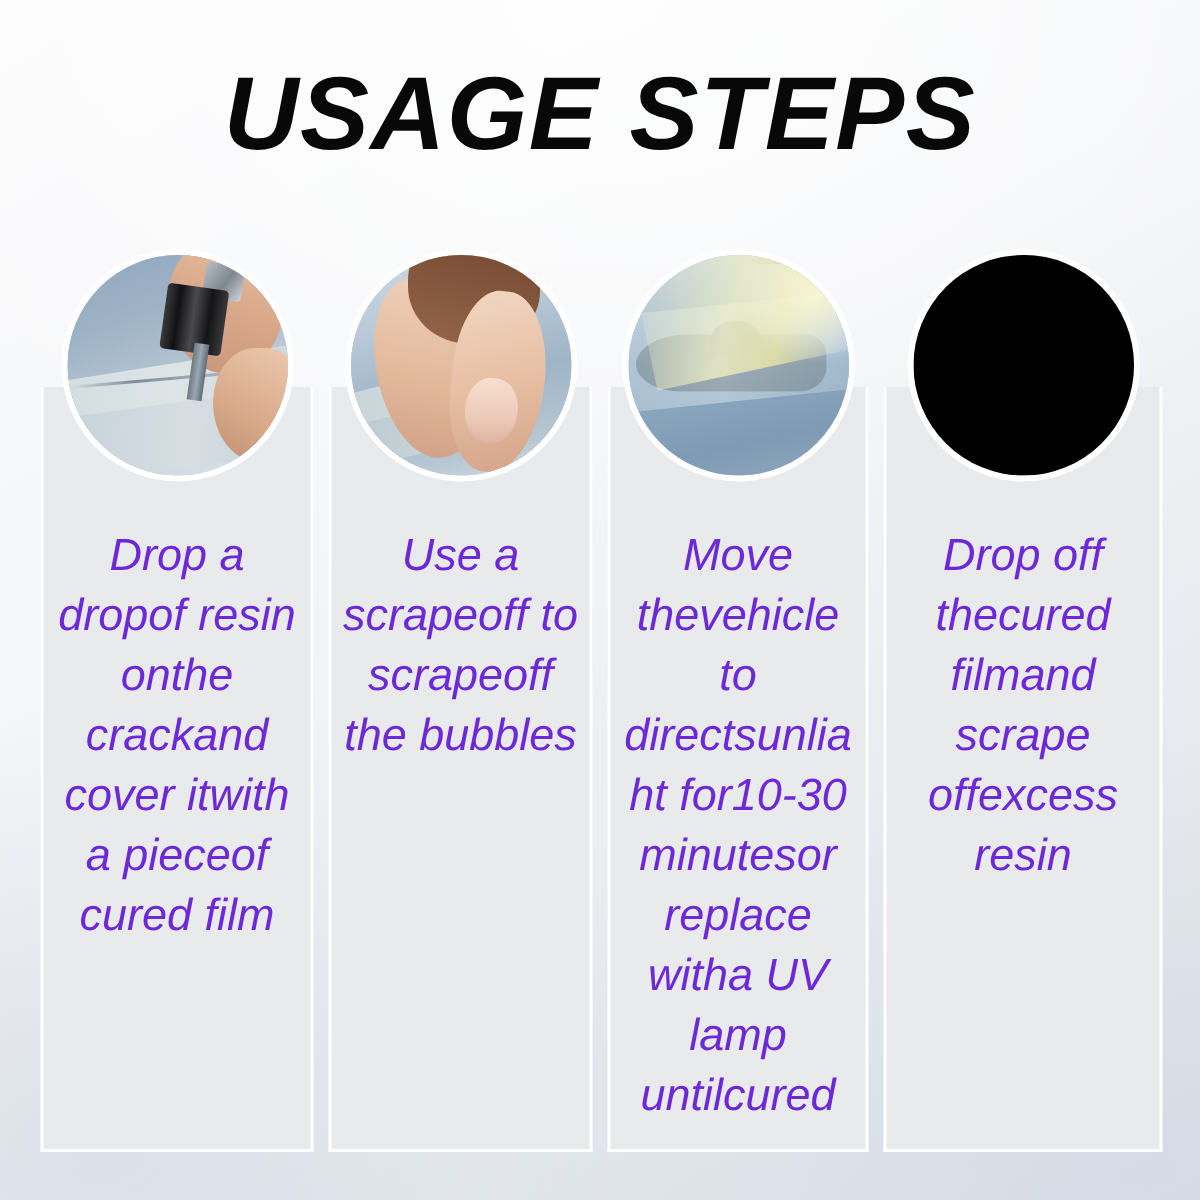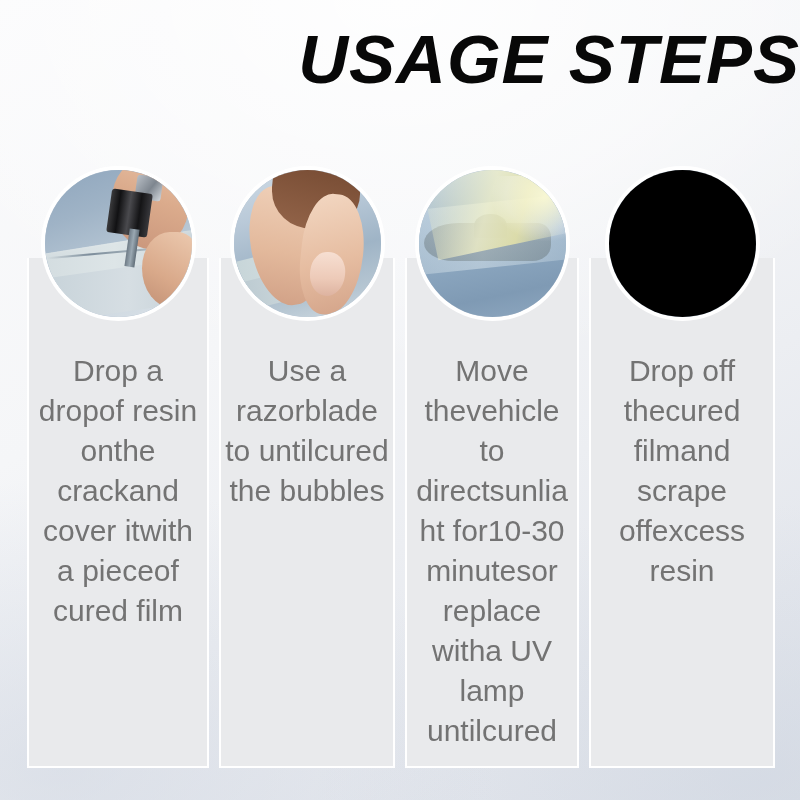--- a/index.html
+++ b/index.html
@@ -35,24 +35,24 @@
     inset: 0;
     background:
       radial-gradient(ellipse 120% 80% at 50% 0%, rgba(255,255,255,0.85) 0%, rgba(255,255,255,0) 58%),
       radial-gradient(ellipse 90% 60% at 8% 96%, rgba(205,212,224,0.50) 0%, rgba(255,255,255,0) 60%),
       radial-gradient(ellipse 90% 55% at 95% 97%, rgba(202,210,222,0.45) 0%, rgba(255,255,255,0) 62%);
   }
 
   
   #page-title {
     position: absolute;
-    top: 20px;
+    top: 36px;
     left: 0;
     width: 800px;
-    text-align: right;
+    text-align: center;
     font-size: 69px;
     line-height: 80px;
     font-weight: 700;
     font-style: italic;
     letter-spacing: 1px;
     color: #080808;
     z-index: 3;
     white-space: nowrap;
     text-shadow: 0 1px 0 rgba(255,255,255,0.55);
   }
@@ -233,22 +233,23 @@
   
   .step-text {
     position: relative;
     z-index: 2;
     margin-top: 30px;
     width: 100%;
     padding: 0 6px;
     text-align: center;
     font-size: 30px;
     line-height: 40px;
+    font-style: italic;
     font-weight: 400;
-    color: #737373;
+    color: #6d28d9;
     word-break: break-word;
   }
 </style>
 </head>
 <body>
 
 <div id="bg-texture"></div>
 
 <h1 id="page-title">USAGE STEPS</h1>
 
@@ -276,21 +277,21 @@
     <div class="card-photo">
       <div class="art art-pinch">
         <div class="film-a"></div>
         <div class="film-b"></div>
         <div class="finger-l"></div>
         <div class="knuckle"></div>
         <div class="finger-r"></div>
         <div class="nail"></div>
       </div>
     </div>
-    <div class="step-text">Use a razorblade to untilcured the bubbles</div>
+    <div class="step-text">Use a scrapeoff to scrapeoff the bubbles</div>
   </div>
 
   <div class="step-card w3">
     <div class="card-panel"></div>
     <div class="card-photo">
       <div class="art art-sun">
         <div class="shape"></div>
         <div class="shape-bump"></div>
         <div class="film-sheet"></div>
         <div class="sunbeam"></div>

